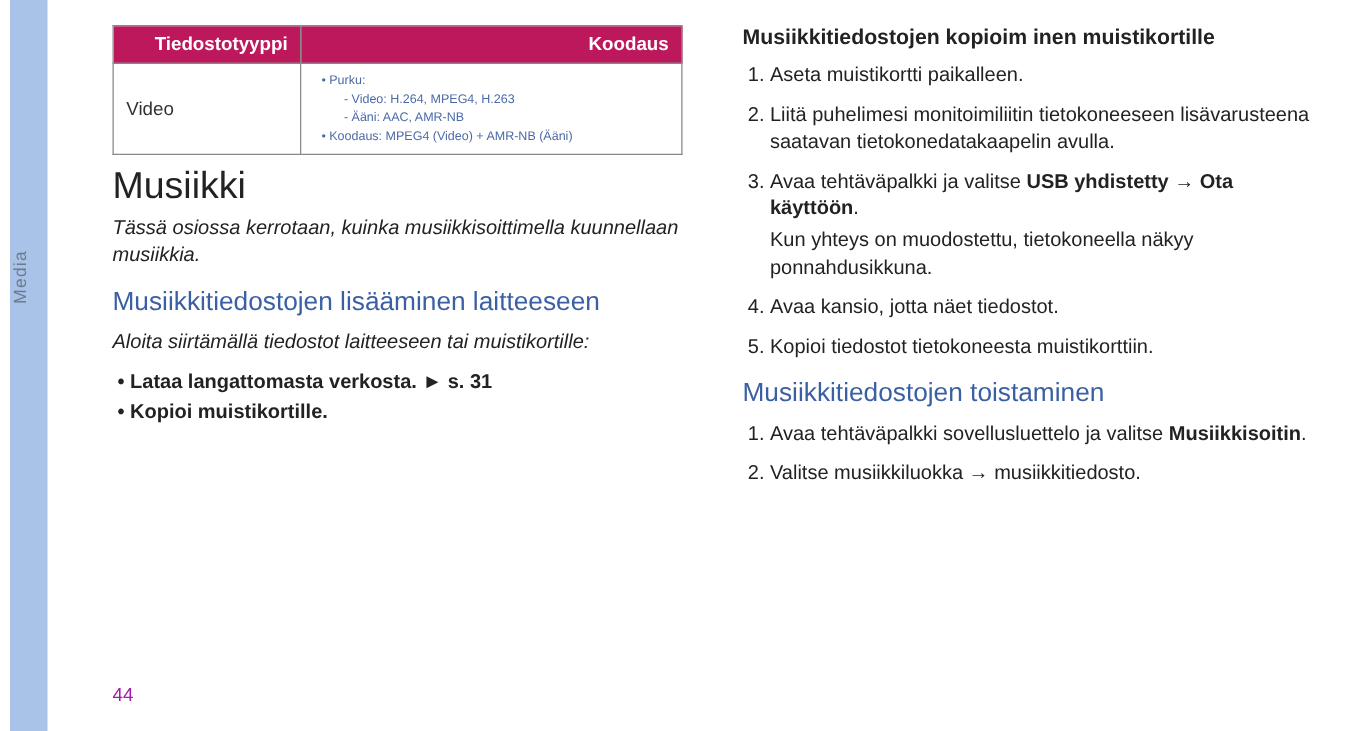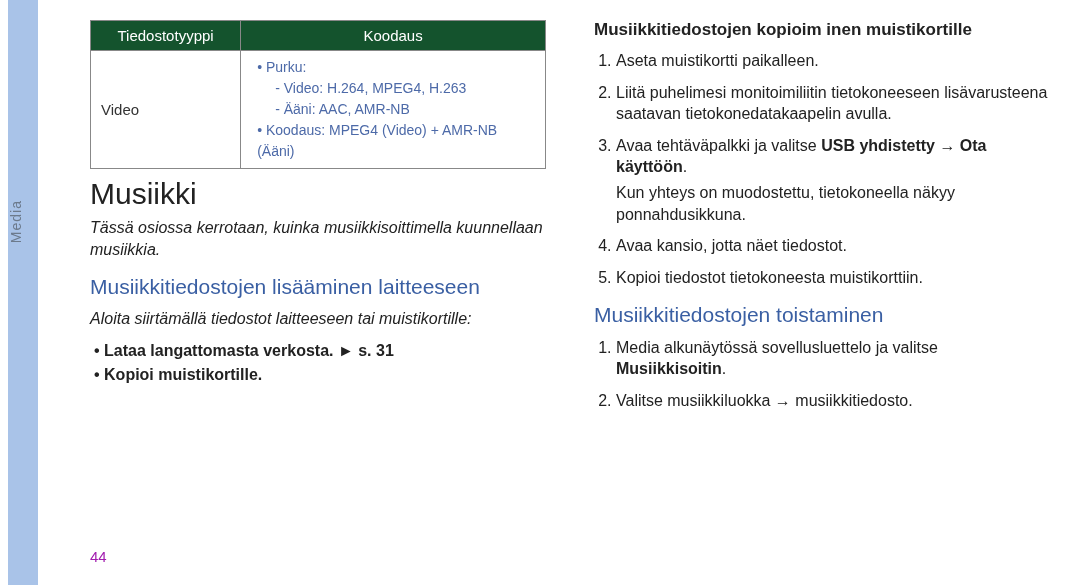--- a/index.html
+++ b/index.html
@@ -49,34 +49,34 @@
     gap: 48px;
   }
   .col { flex: 1 1 0; }
   .tbl {
     border: 1px solid #888;
     border-collapse: collapse;
     width: 100%;
     font-size: 15px;
   }
   .tbl th {
-    background: #14532d;
+    background: #be185d;
     color: #fff;
-    font-weight: 400;
-    text-align: center;
+    font-weight: 700;
+    text-align: right;
     padding: 6px 10px;
     border: 1px solid #888;
   }
   .tbl td {
     border: 1px solid #888;
     padding: 6px 10px;
     vertical-align: middle;
     color: #333;
   }
-  .tbl td.codec { color: #4d6aa8; font-size: 14px; line-height: 1.5; }
+  .tbl td.codec { color: #4d6aa8; font-size: 10px; line-height: 1.5; }
   .codec-list { list-style: none; padding-left: 6px; }
   .codec-list > li::before { content: "•  "; }
   .codec-sub { padding-left: 18px; }
   .codec-sub div::before { content: "- "; }
   h1.section {
     font-size: 30px;
     font-weight: 400;
     color: #222;
     margin-top: 8px;
     margin-bottom: 6px;
@@ -184,19 +184,19 @@
         <span>Avaa tehtäväpalkki ja valitse </span><span class="bold">USB yhdistetty</span><span class="arrow"> → </span><span class="bold">Ota käyttöön</span><span>.</span>
         <div style="margin-top:4px;">Kun yhteys on muodostettu, tietokoneella näkyy ponnahdusikkuna.</div>
       </li>
       <li>Avaa kansio, jotta näet tiedostot.</li>
       <li>Kopioi tiedostot tietokoneesta muistikorttiin.</li>
     </ol>
 
     <h2 class="sub">Musiikkitiedostojen toistaminen</h2>
     <ol class="steps">
       <li>
-        <span>Media alkunäytössä sovellusluettelo ja valitse </span><span class="bold">Musiikkisoitin</span><span>.</span>
+        <span>Avaa tehtäväpalkki sovellusluettelo ja valitse </span><span class="bold">Musiikkisoitin</span><span>.</span>
       </li>
       <li>Valitse musiikkiluokka → musiikkitiedosto.</li>
     </ol>
   </div>
 
 </div>
 
 </body></html>

